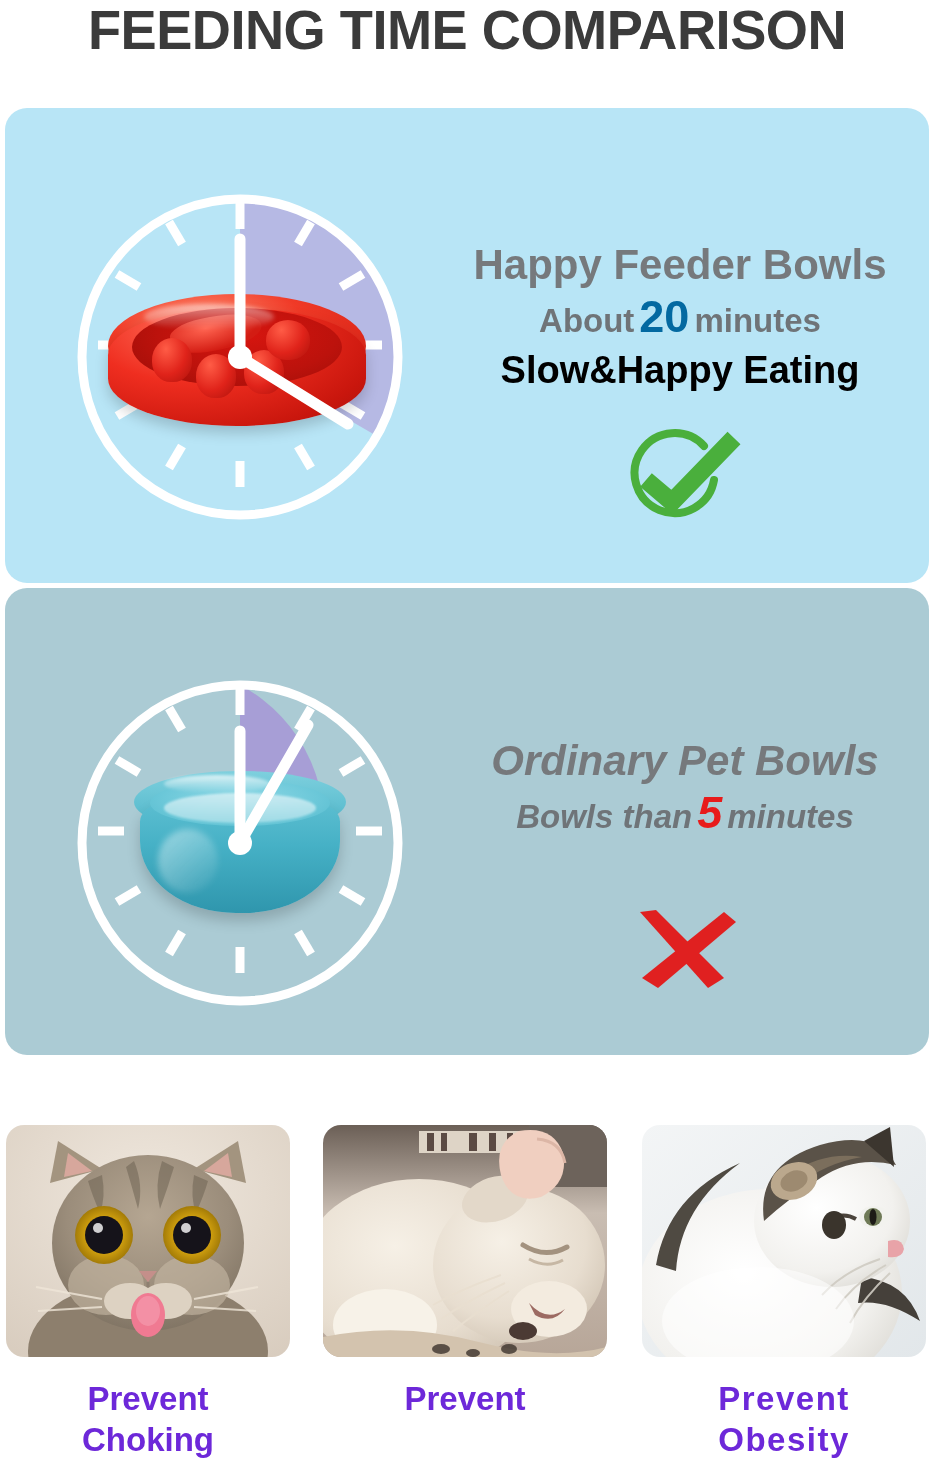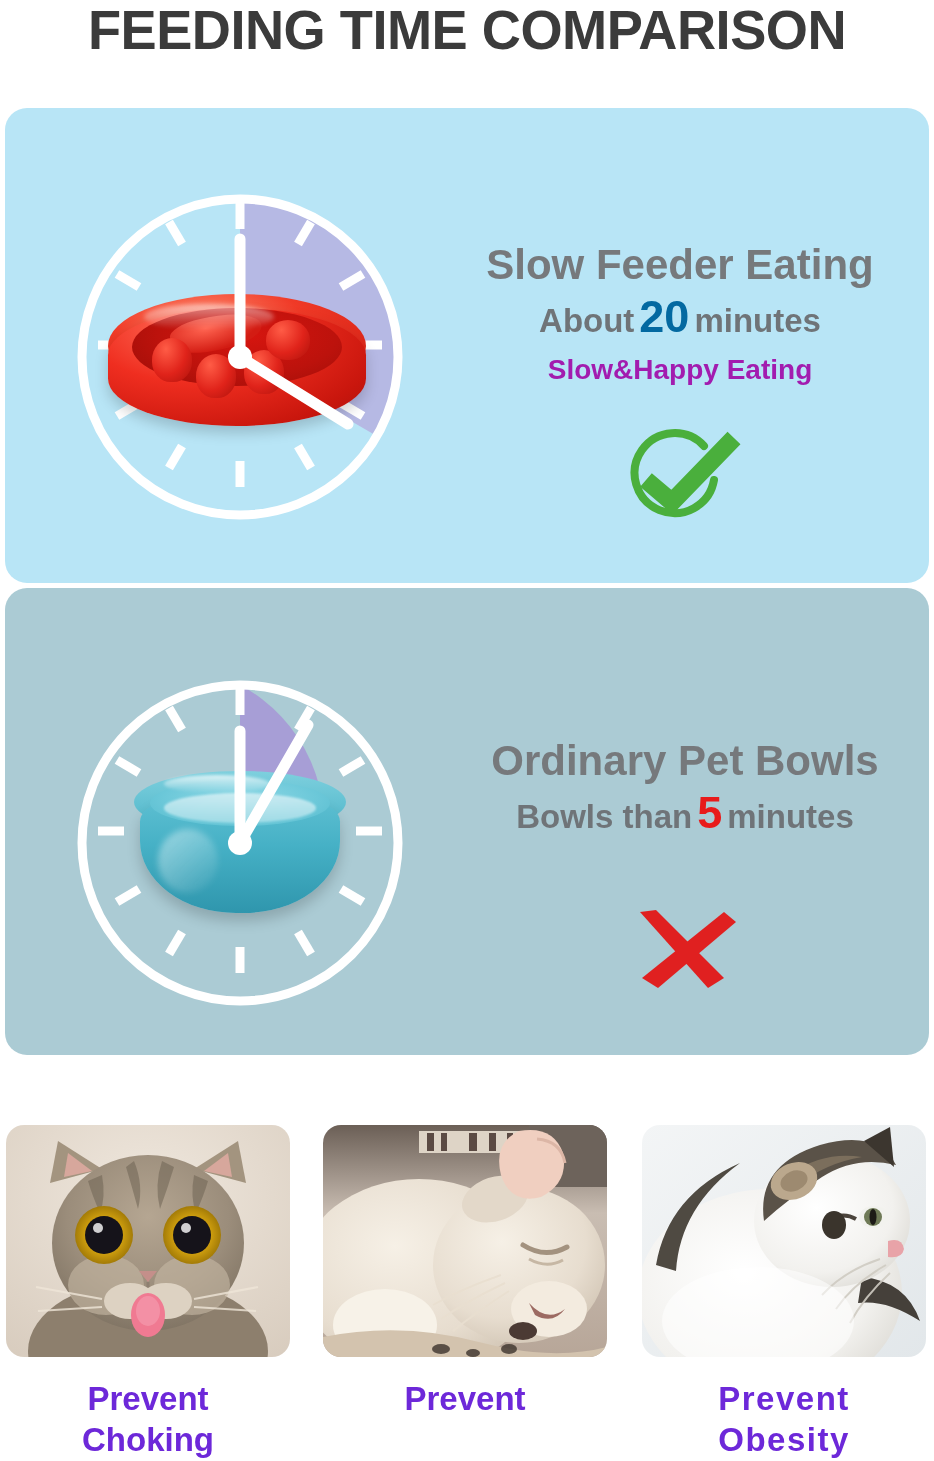--- a/index.html
+++ b/index.html
@@ -186,21 +186,21 @@
     filter: blur(3px);
   }
 
   
   .txt-block {
     position: absolute;
     text-align: center;
     color: #6d7276;
   }
   .txt-slow { left: 430px; top: 238px; width: 500px; }
-  .txt-ord  { left: 440px; top: 734px; width: 490px; }
+  .txt-ord  { left: 440px; top: 734px; width: 490px; font-style: italic; }
 
   .headline {
     font-size: 42px;
     font-weight: 700;
     line-height: 54px;
     color: #76797c;
     white-space: nowrap;
   }
   .subline {
     font-size: 33px;
@@ -210,24 +210,24 @@
     white-space: nowrap;
   }
   .subline .big-num {
     font-size: 45px;
     font-weight: 700;
     padding: 0 5px;
   }
   .num-green { color: #0369a1; }
   .num-red   { color: #e81b1b; }
   .tagline {
-    font-size: 28px;
+    font-size: 38px;
     font-weight: 700;
     line-height: 48px;
-    color: #a21caf;
+    color: #000000;
     white-space: nowrap;
   }
 
   
   .verdict {
     position: absolute;
   }
   .verdict-check { left: 608px; top: 424px; width: 145px; height: 105px; }
   .verdict-cross { left: 626px; top: 908px; width: 112px; height: 82px; }
   .verdict svg { display: block; }
@@ -311,21 +311,21 @@
 
       <line x1="180" y1="180" x2="180" y2="62" stroke-width="11"></line>
 
       <line x1="180" y1="180" x2="288" y2="247" stroke-width="11"></line>
     </g>
     <circle cx="180" cy="180" r="12" fill="#ffffff"></circle>
   </svg>
 </div>
 
 <div class="txt-block txt-slow">
-  <div class="headline">Slow Feeder Eating</div>
+  <div class="headline">Happy Feeder Bowls</div>
   <div class="subline">
     <span>About</span><span class="big-num num-green">20</span><span>minutes</span>
   </div>
   <div class="tagline">Slow&amp;Happy Eating</div>
 </div>
 
 <div class="verdict verdict-check">
   <svg viewBox="0 0 145 105" xmlns="http://www.w3.org/2000/svg">
     <path d="M96,22 A40,40 0 1 0 106,56" fill="none" stroke="#4aaf3c" stroke-width="8" stroke-linecap="round"></path>
     <path d="M38,56 L64,78 L126,14" fill="none" stroke="#4aaf3c" stroke-width="18" stroke-linecap="butt" stroke-linejoin="miter"></path>

